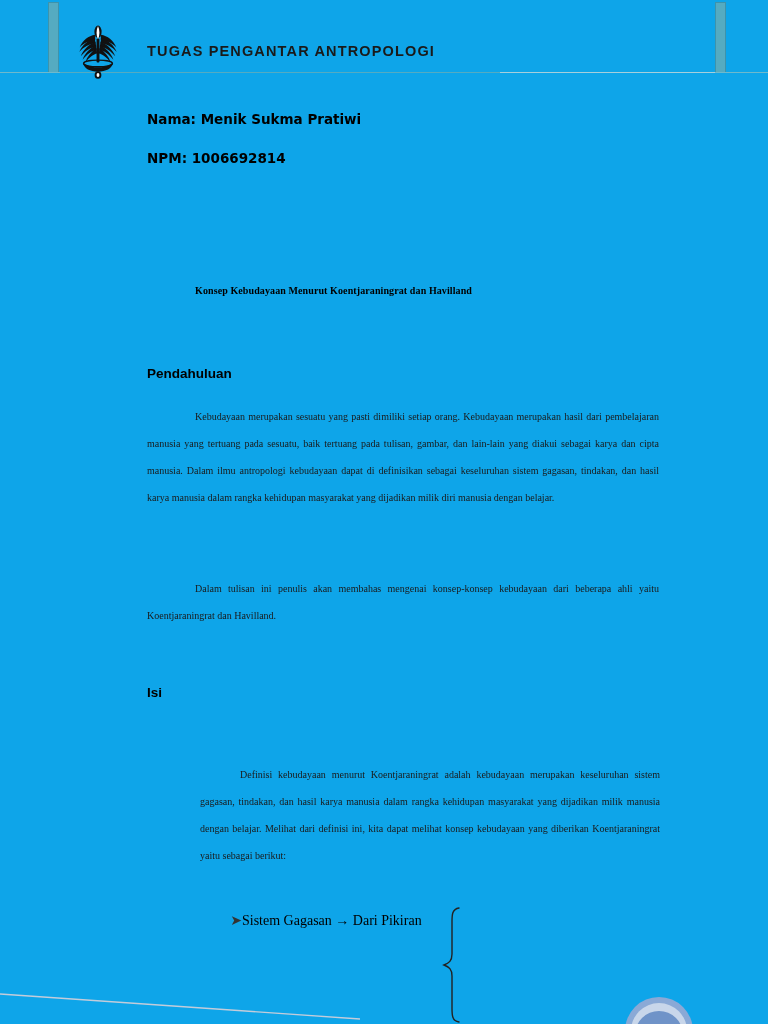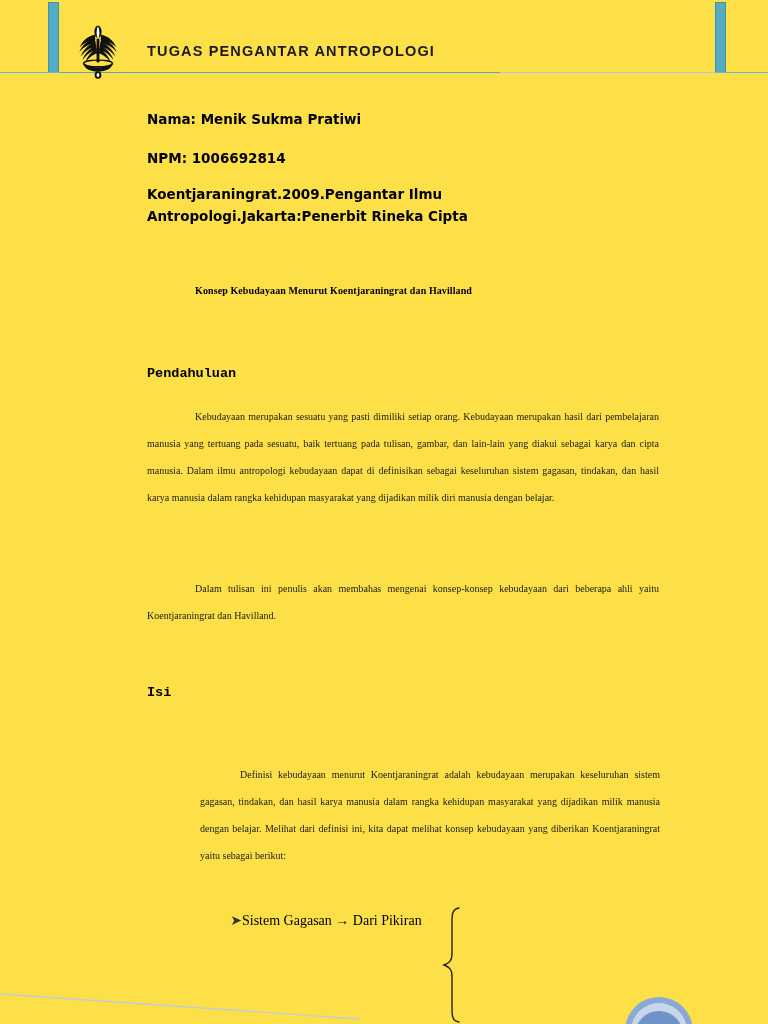--- a/index.html
+++ b/index.html
@@ -13,21 +13,21 @@
     position: relative;
     overflow: hidden;
     font-family: "Liberation Serif", "DejaVu Serif", serif;
     color: #000000;
   }
 
   
   #page {
     position: absolute;
     inset: 0;
-    background: #fde047;
+    background: #0ea5e9;
   }
 
   
   .hdr-bar {
     position: absolute;
     top: 2px;
     width: 11px;
     height: 71px;
     background: #55abc1;
     border: 1px solid #3d93ab;
@@ -92,21 +92,21 @@
     font-size: 10px;
     font-weight: bold;
     letter-spacing: 0.1px;
     white-space: nowrap;
   }
 
   
   .sec-head {
     position: absolute;
     left: 147px;
-    font-family: Liberation Mono, monospace;
+    font-family: Liberation Sans, sans-serif;
     font-size: 13.5px;
     font-weight: bold;
   }
   .sec-pendahuluan { top: 366px; }
   .sec-isi         { top: 685px; }
 
   
   .para {
     position: absolute;
     font-family: "Liberation Serif", "DejaVu Serif", serif;
@@ -228,22 +228,20 @@
         <ellipse cx="50" cy="110" rx="7" ry="8"></ellipse>
         <ellipse cx="50" cy="110" rx="3" ry="4" fill="#fff"></ellipse>
       </g>
     </svg>
 
     <div class="hdr-title">TUGAS PENGANTAR ANTROPOLOGI</div>
   </div>
 
   <div class="meta meta-name">Nama: Menik Sukma Pratiwi</div>
   <div class="meta meta-npm">NPM: 1006692814</div>
-  <div class="meta meta-ref">Koentjaraningrat.2009.Pengantar Ilmu
-Antropologi.Jakarta:Penerbit Rineka Cipta</div>
 
   <div class="doc-title">Konsep Kebudayaan Menurut Koentjaraningrat dan Havilland</div>
 
   <div class="sec-head sec-pendahuluan">Pendahuluan</div>
 
   <div class="para p1">Kebudayaan merupakan sesuatu yang pasti dimiliki setiap orang. Kebudayaan merupakan hasil dari pembelajaran manusia yang tertuang pada sesuatu, baik tertuang pada tulisan, gambar, dan lain-lain yang diakui sebagai karya dan cipta manusia. Dalam ilmu antropologi kebudayaan dapat di definisikan sebagai keseluruhan sistem gagasan, tindakan, dan hasil karya manusia dalam rangka kehidupan masyarakat yang dijadikan milik diri manusia dengan belajar.</div>
 
   <div class="para p2">Dalam tulisan ini penulis akan membahas mengenai konsep-konsep kebudayaan dari beberapa ahli yaitu Koentjaraningrat dan Havilland.</div>
 
   <div class="sec-head sec-isi">Isi</div>

